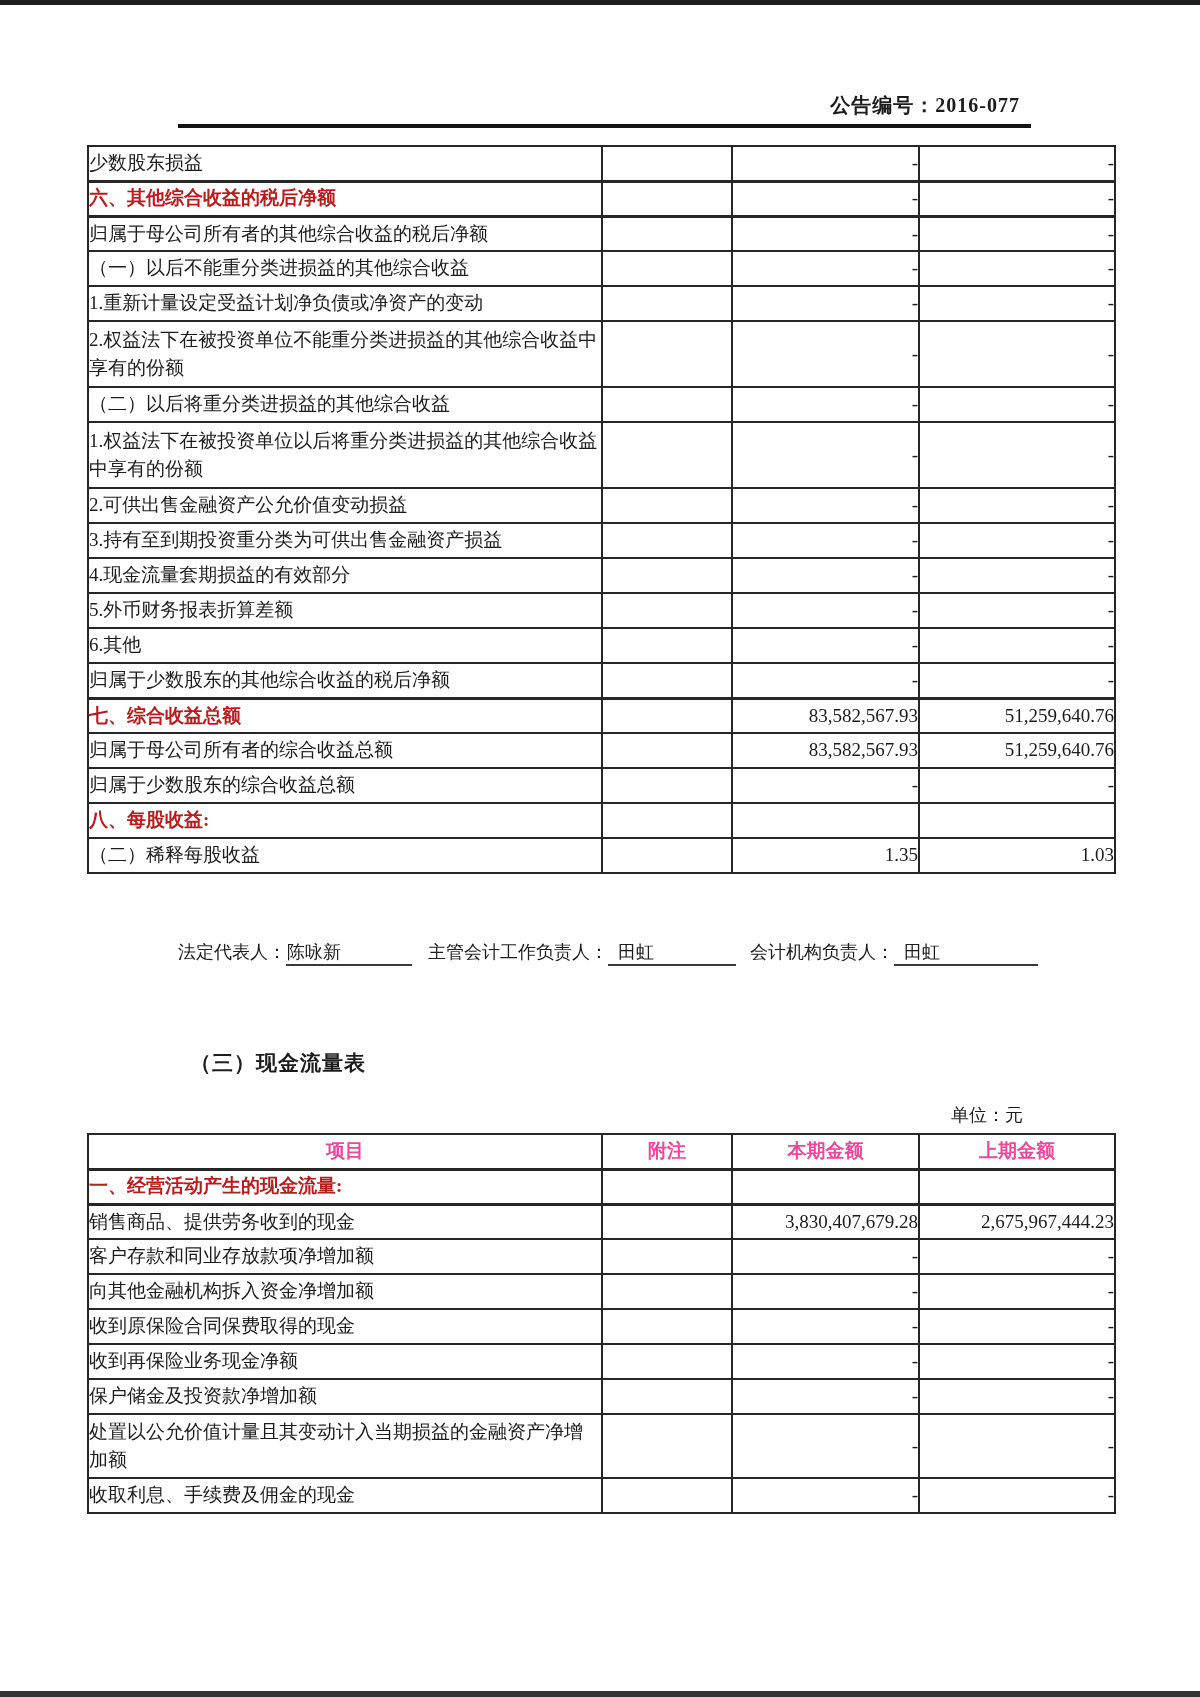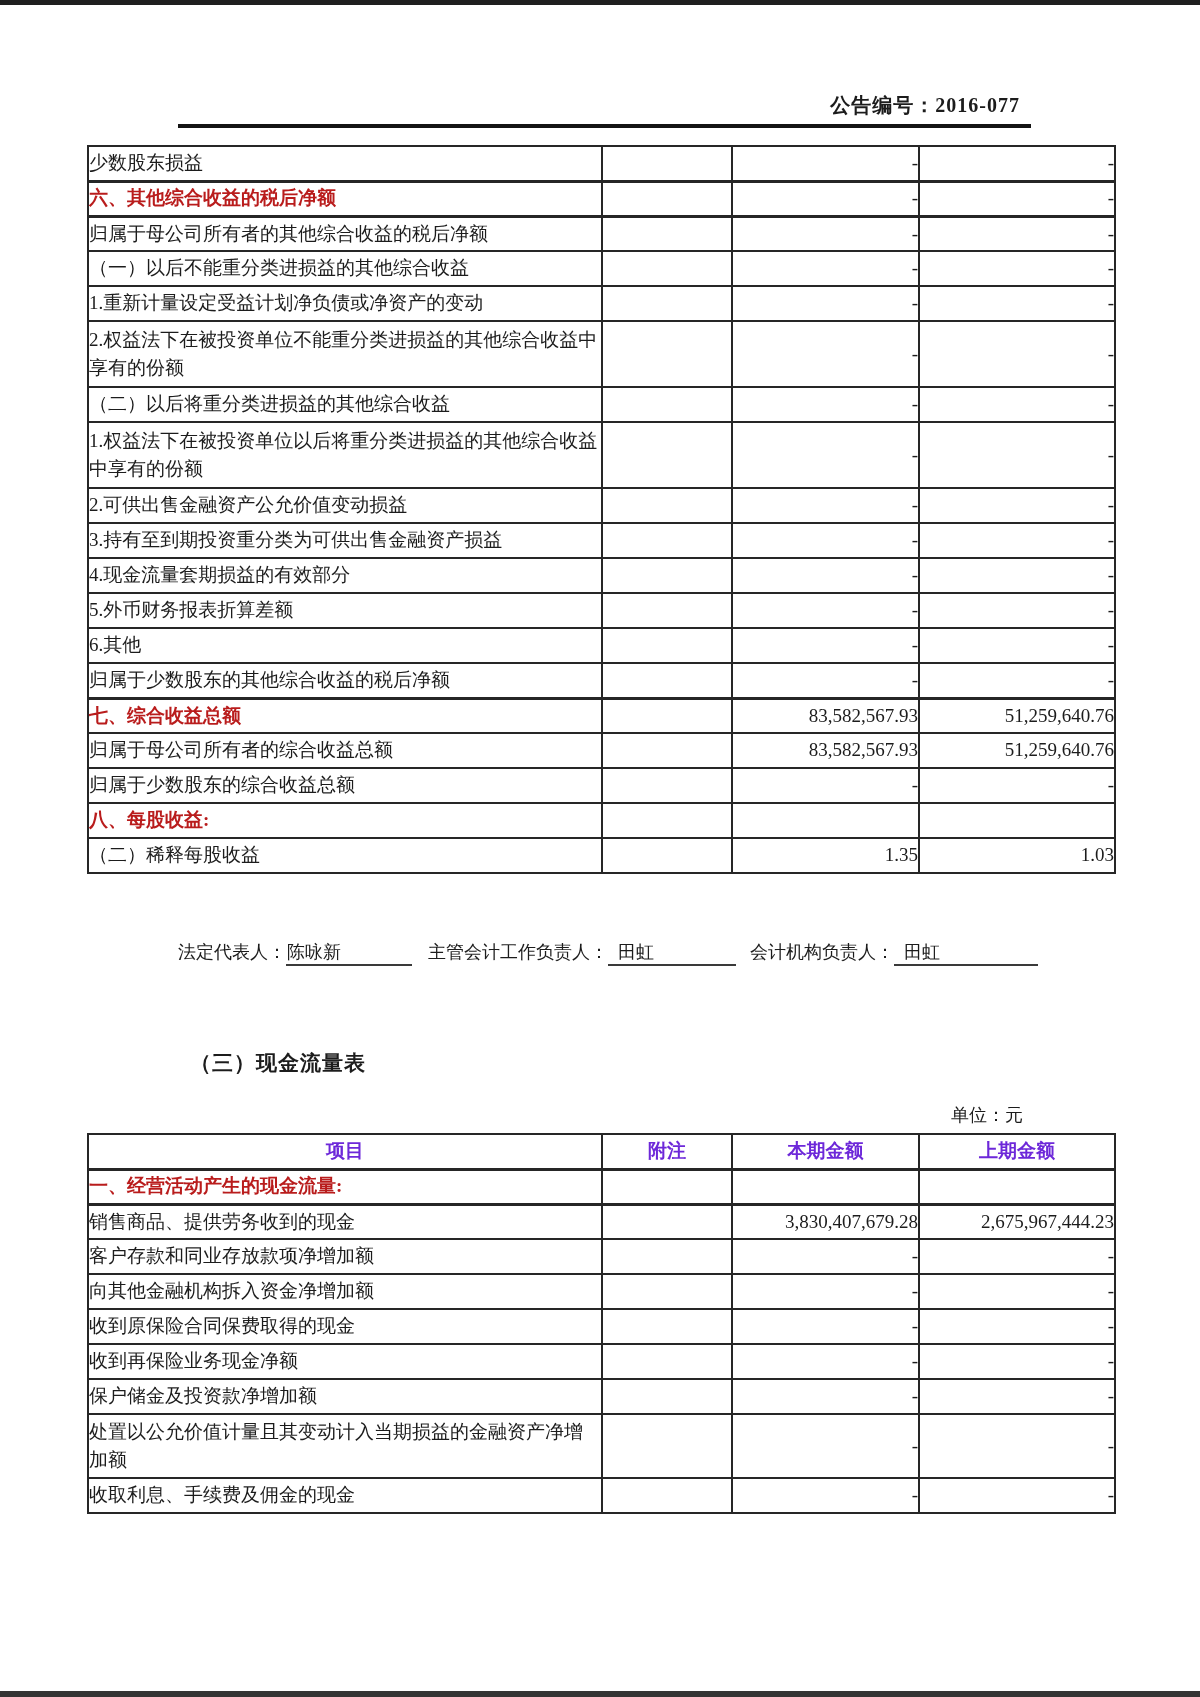--- a/index.html
+++ b/index.html
@@ -30,21 +30,21 @@
   table.fin tr.tall2{height:64px;}
   table.fin tr.thick td, table.fin tr.thick th{border-bottom-width:3px;}
   table.fin td{vertical-align:middle;padding:0;line-height:1.5;}
   td.c-item{padding:2px 8px 2px 10px;text-align:left;}
   td.c-note{}
   td.c-cur{text-align:right;padding-right:13px;}
   td.c-prev{text-align:right;padding-right:10px;}
   tr.bold td.c-item{font-weight:bold;color:#b91c1c;}
   #cashflow-table th{
     font-weight:bold;text-align:center;vertical-align:middle;
-    font-size:19px;color:#6d28d9;padding:2px 4px;
+    font-size:19px;color:#ec4899;padding:2px 4px;
   }
 
   #signature-line{
     position:absolute;left:178px;top:940px;font-size:18px;white-space:nowrap;text-align:center;
   }
   #signature-line .sig-group{display:inline-block;}
   #signature-line .sig-name{
     display:inline-block;border-bottom:2px solid #3a3a3a;min-width:56px;
   }
   .pad70{padding-right:70px;}

